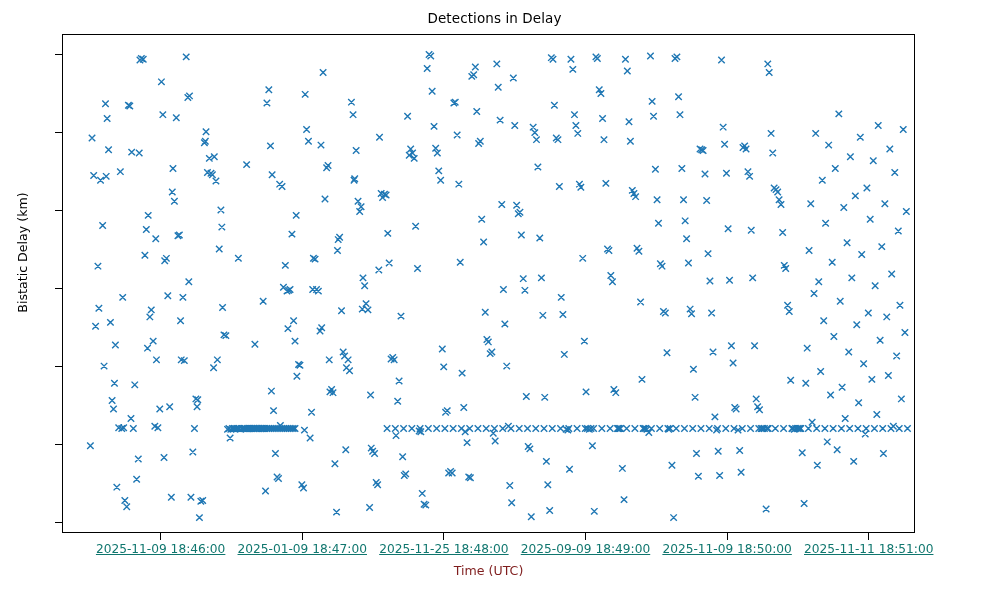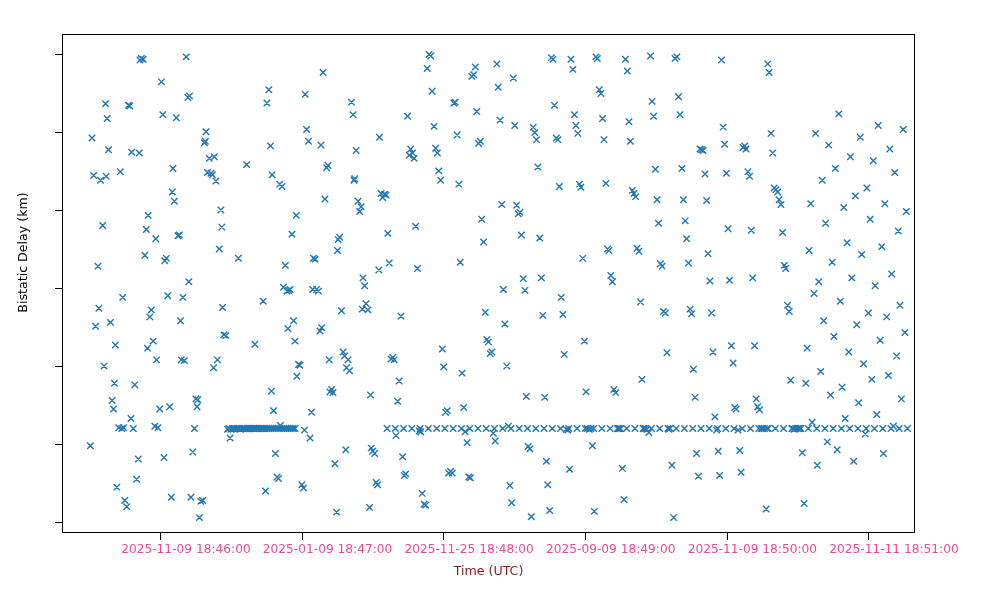--- a/index.html
+++ b/index.html
@@ -96,31 +96,33 @@
     top: 533px;
     width: 1.2px;
     height: 7px;
     background: #000000;
   }
   .xtick-text {
     position: absolute;
     left: -90px;
     top: 542px;
     width: 180px;
-    text-align: right;
+    text-align: center;
     font-size: 12.2px;
-    color: #ec4899;
+    color: #0f766e;
     white-space: nowrap;
+    text-decoration: underline;
   }
 </style>
 </head>
 <body>
 
 <div id="figure">
 
+  <div id="plot-title">Detections in Delay</div>
 
   <div id="axes-frame">
     <div id="scatter-layer">
       <svg id="scatter-svg" width="853" height="499">
           <path d="M25.81,99.86L32.26,106.30M25.81,106.30L32.26,99.86M27.46,137.34L33.91,143.79M27.46,143.79L33.91,137.34M29.35,288.05L35.80,294.50M29.35,294.50L35.80,288.05M32.65,270.09L39.10,276.54M32.65,276.54L39.10,270.09M34.30,142.02L40.75,148.47M34.30,148.47L40.75,142.02M36.43,187.32L42.88,193.77M36.43,193.77L42.88,187.32M37.84,327.88L44.29,334.33M37.84,334.33L44.29,327.88M39.26,65.50L45.71,71.94M39.26,71.94L45.71,65.50M40.91,80.33L47.36,86.78M40.91,86.78L47.36,80.33M42.33,111.57L48.78,118.02M42.33,118.02L48.78,111.57M44.22,284.15L50.67,290.60M44.22,290.60L50.67,284.15M45.87,362.24L52.32,368.69M45.87,368.69L52.32,362.24M47.29,370.83L53.73,377.28M47.29,377.28L53.73,370.83M49.17,306.80L55.62,313.24M49.17,313.24L55.62,306.80M50.59,448.92L57.04,455.37M50.59,455.37L57.04,448.92M52.48,389.57L58.93,396.02M52.48,396.02L58.93,389.57M54.13,133.43L60.58,139.88M54.13,139.88L60.58,133.43M55.55,390.35L61.99,396.80M55.55,396.80L61.99,390.35M57.43,389.57L63.88,396.02M57.43,396.02L63.88,389.57M58.61,462.20L65.06,468.64M58.61,468.64L65.06,462.20M60.50,468.44L66.95,474.89M60.50,474.89L66.95,468.44M62.16,67.06L68.60,73.51M62.16,73.51L68.60,67.06M63.57,67.84L70.02,74.29M63.57,74.29L70.02,67.84M65.46,113.91L71.91,120.36M65.46,120.36L71.91,113.91M67.11,390.35L73.56,396.80M67.11,396.80L73.56,390.35M68.53,346.62L74.98,353.07M68.53,353.07L74.98,346.62M70.42,441.11L76.86,447.56M70.42,447.56L76.86,441.11M72.07,420.81L78.52,427.26M72.07,427.26L78.52,420.81M73.72,21.77L80.17,28.21M73.72,28.21L80.17,21.77M75.14,20.20L81.58,26.65M75.14,26.65L81.58,20.20M77.03,20.98L83.47,27.43M77.03,27.43L83.47,20.98M78.68,216.99L85.13,223.44M78.68,223.44L85.13,216.99M80.09,191.22L86.54,197.67M80.09,197.67L86.54,191.22M81.98,177.17L88.43,183.61M81.98,183.61L88.43,177.17M83.63,278.68L90.08,285.13M83.63,285.13L90.08,278.68M85.05,271.66L91.50,278.10M85.05,278.10L91.50,271.66M86.94,302.89L93.39,309.34M86.94,309.34L93.39,302.89M88.59,388.01L95.04,394.46M88.59,394.46L95.04,388.01M90.24,321.63L96.69,328.08M90.24,328.08L96.69,321.63M91.66,389.57L98.11,396.02M91.66,396.02L98.11,389.57M93.55,370.83L99.99,377.28M93.55,377.28L99.99,370.83M95.20,43.63L101.65,50.08M95.20,50.08L101.65,43.63M96.62,76.43L103.06,82.88M96.62,82.88L103.06,76.43M98.50,222.46L104.95,228.91M98.50,228.91L104.95,222.46M100.16,220.12L106.60,226.56M100.16,226.56L106.60,220.12M101.57,257.60L108.02,264.05M101.57,264.05L108.02,257.60M103.46,368.49L109.91,374.94M103.46,374.94L109.91,368.49M105.11,459.07L111.56,465.52M105.11,465.52L111.56,459.07M106.76,130.31L113.21,136.76M106.76,136.76L113.21,130.31M108.18,163.11L114.63,169.56M108.18,169.56L114.63,163.11M110.07,79.55L116.52,86.00M110.07,86.00L116.52,79.55M111.72,197.47L118.17,203.92M111.72,203.92L118.17,197.47M113.14,196.69L119.59,203.14M113.14,203.14L119.59,196.69M115.03,321.63L121.47,328.08M115.03,328.08L121.47,321.63M116.68,259.16L123.13,265.61M116.68,265.61L123.13,259.16M118.09,322.41L124.54,328.86M118.09,328.86L124.54,322.41M119.98,18.64L126.43,25.09M119.98,25.09L126.43,18.64M121.63,59.25L128.08,65.70M121.63,65.70L128.08,59.25M123.29,57.69L129.73,64.13M123.29,64.13L129.73,57.69M124.70,459.07L131.15,465.52M124.70,465.52L131.15,459.07M126.59,413.78L133.04,420.23M126.59,420.23L133.04,413.78M128.24,390.35L134.69,396.80M128.24,396.80L134.69,390.35M129.66,360.68L136.11,367.13M129.66,367.13L136.11,360.68M131.55,361.46L138.00,367.91M131.55,367.91L138.00,361.46M133.20,479.38L139.65,485.82M133.20,485.82L139.65,479.38M134.62,462.98L141.06,469.43M134.62,469.43L141.06,462.98M136.50,462.20L142.95,468.64M136.50,468.64L142.95,462.20M138.16,104.54L144.60,110.99M138.16,110.99L144.60,104.54M139.81,93.61L146.26,100.06M139.81,100.06L146.26,93.61M141.22,134.22L147.67,140.66M141.22,140.66L147.67,134.22M143.11,120.16L149.56,126.61M143.11,126.61L149.56,120.16M144.76,135.00L151.21,141.44M144.76,141.44L151.21,135.00M146.18,136.56L152.63,143.01M146.18,143.01L152.63,136.56M148.07,118.60L154.52,125.05M148.07,125.05L154.52,118.60M149.72,142.81L156.17,149.25M149.72,149.25L156.17,142.81M151.14,321.63L157.59,328.08M151.14,328.08L157.59,321.63M153.03,210.74L159.47,217.19M153.03,217.19L159.47,210.74M154.68,171.70L161.13,178.15M154.68,178.15L161.13,171.70M156.33,269.31L162.78,275.76M156.33,275.76L162.78,269.31M157.75,296.64L164.19,303.09M157.75,303.09L164.19,296.64M159.63,297.43L166.08,303.87M159.63,303.87L166.08,297.43M161.29,391.13L167.73,397.58M161.29,397.58L167.73,391.13M162.70,390.35L169.15,396.80M162.70,396.80L169.15,390.35M164.59,391.13L171.04,397.58M164.59,397.58L171.04,391.13M166.24,390.35L172.69,396.80M166.24,396.80L172.69,390.35M167.66,390.35L174.11,396.80M167.66,396.80L174.11,390.35M169.55,390.35L176.00,396.80M169.55,396.80L176.00,390.35M171.20,390.35L177.65,396.80M171.20,396.80L177.65,390.35M172.85,390.35L179.30,396.80M172.85,396.80L179.30,390.35M174.27,391.13L180.72,397.58M174.27,397.58L180.72,391.13M176.16,390.35L182.60,396.80M176.16,396.80L182.60,390.35M177.81,390.35L184.26,396.80M177.81,396.80L184.26,390.35M179.22,390.35L185.67,396.80M179.22,396.80L185.67,390.35M181.11,390.35L187.56,396.80M181.11,396.80L187.56,390.35M182.76,390.35L189.21,396.80M182.76,396.80L189.21,390.35M184.18,390.35L190.63,396.80M184.18,396.80L190.63,390.35M186.07,390.35L192.52,396.80M186.07,396.80L192.52,390.35M187.72,390.35L194.17,396.80M187.72,396.80L194.17,390.35M189.37,390.35L195.82,396.80M189.37,396.80L195.82,390.35M190.79,390.35L197.24,396.80M190.79,396.80L197.24,390.35M192.68,390.35L199.13,396.80M192.68,396.80L199.13,390.35M194.33,390.35L200.78,396.80M194.33,396.80L200.78,390.35M195.75,390.35L202.19,396.80M195.75,396.80L202.19,390.35M197.63,390.35L204.08,396.80M197.63,396.80L204.08,390.35M199.29,452.83L205.73,459.27M199.29,459.27L205.73,452.83M200.70,64.71L207.15,71.16M200.70,71.16L207.15,64.71M202.59,51.44L209.04,57.89M202.59,57.89L209.04,51.44M204.24,107.66L210.69,114.11M204.24,114.11L210.69,107.66M205.90,136.56L212.34,143.01M205.90,143.01L212.34,136.56M207.31,372.39L213.76,378.84M207.31,378.84L213.76,372.39M209.20,415.34L215.65,421.79M209.20,421.79L215.65,415.34M210.85,438.77L217.30,445.22M210.85,445.22L217.30,438.77M212.27,440.33L218.72,446.78M212.27,446.78L218.72,440.33M214.16,387.23L220.60,393.68M214.16,393.68L220.60,387.23M215.81,148.27L222.26,154.72M215.81,154.72L222.26,148.27M217.22,249.01L223.67,255.46M217.22,255.46L223.67,249.01M219.11,227.14L225.56,233.59M219.11,233.59L225.56,227.14M220.77,252.91L227.21,259.36M220.77,259.36L227.21,252.91M222.42,252.13L228.87,258.58M222.42,258.58L228.87,252.13M223.83,251.35L230.28,257.80M223.83,257.80L230.28,251.35M225.72,195.91L232.17,202.36M225.72,202.36L232.17,195.91M227.37,282.59L233.82,289.04M227.37,289.04L233.82,282.59M228.79,302.89L235.24,309.34M228.79,309.34L235.24,302.89M230.68,338.03L237.13,344.48M230.68,344.48L237.13,338.03M232.33,326.32L238.78,332.77M232.33,332.77L238.78,326.32M233.75,327.10L240.19,333.55M233.75,333.55L240.19,327.10M235.63,446.58L242.08,453.03M235.63,453.03L242.08,446.58M237.29,449.70L243.74,456.15M237.29,456.15L243.74,449.70M238.94,56.12L245.39,62.57M238.94,62.57L245.39,56.12M240.36,91.27L246.80,97.71M240.36,97.71L246.80,91.27M242.24,102.98L248.69,109.43M242.24,109.43L248.69,102.98M243.90,399.72L250.34,406.17M243.90,406.17L250.34,399.72M245.31,373.95L251.76,380.40M245.31,380.40L251.76,373.95M247.20,220.12L253.65,226.56M247.20,226.56L253.65,220.12M248.85,220.90L255.30,227.34M248.85,227.34L255.30,220.90M250.27,251.35L256.72,257.80M250.27,257.80L256.72,251.35M252.16,252.91L258.60,259.36M252.16,259.36L258.60,252.91M253.81,292.74L260.26,299.19M253.81,299.19L260.26,292.74M255.46,289.62L261.91,296.06M255.46,296.06L261.91,289.62M256.88,34.26L263.33,40.71M256.88,40.71L263.33,34.26M258.77,160.77L265.21,167.21M258.77,167.21L265.21,160.77M260.42,129.53L266.87,135.98M260.42,135.98L266.87,129.53M261.83,127.19L268.28,133.64M261.83,133.64L268.28,127.19M263.72,353.65L270.17,360.10M263.72,360.10L270.17,353.65M265.37,351.31L271.82,357.76M265.37,357.76L271.82,351.31M266.79,354.43L273.24,360.88M266.79,360.88L273.24,354.43M268.68,425.49L275.13,431.94M268.68,431.94L275.13,425.49M270.33,473.91L276.78,480.36M270.33,480.36L276.78,473.91M271.98,201.37L278.43,207.82M271.98,207.82L278.43,201.37M273.40,199.03L279.85,205.48M273.40,205.48L279.85,199.03M275.29,272.44L281.74,278.88M275.29,278.88L281.74,272.44M276.94,313.82L283.39,320.27M276.94,320.27L283.39,313.82M278.36,317.73L284.80,324.18M278.36,324.18L284.80,317.73M280.24,329.44L286.69,335.89M280.24,335.89L286.69,329.44M281.90,321.63L288.34,328.08M281.90,328.08L288.34,321.63M283.31,332.57L289.76,339.01M283.31,339.01L289.76,332.57M285.20,63.93L291.65,70.38M285.20,70.38L291.65,63.93M286.85,76.43L293.30,82.88M286.85,82.88L293.30,76.43M288.50,140.46L294.95,146.91M288.50,146.91L294.95,140.46M289.92,112.35L296.37,118.80M289.92,118.80L296.37,112.35M291.81,163.11L298.26,169.56M291.81,169.56L298.26,163.11M293.46,173.26L299.91,179.71M293.46,179.71L299.91,173.26M294.88,168.58L301.33,175.02M294.88,175.02L301.33,168.58M296.77,239.64L303.21,246.09M296.77,246.09L303.21,239.64M298.42,247.45L304.87,253.90M298.42,253.90L304.87,247.45M299.83,265.41L306.28,271.86M299.83,271.86L306.28,265.41M301.72,271.66L308.17,278.10M301.72,278.10L308.17,271.66M303.37,469.23L309.82,475.67M303.37,475.67L309.82,469.23M305.03,409.88L311.47,416.32M305.03,416.32L311.47,409.88M306.44,413.00L312.89,419.45M306.44,419.45L312.89,413.00M308.33,415.34L314.78,421.79M308.33,421.79L314.78,415.34M309.98,444.24L316.43,450.68M309.98,450.68L316.43,444.24M311.40,446.58L317.85,453.03M311.40,453.03L317.85,446.58M313.29,99.07L319.74,105.52M313.29,105.52L319.74,99.07M314.94,155.30L321.39,161.75M314.94,161.75L321.39,155.30M316.36,159.20L322.80,165.65M316.36,165.65L322.80,159.20M318.24,156.08L324.69,162.53M318.24,162.53L324.69,156.08M319.90,156.86L326.34,163.31M319.90,163.31L326.34,156.86M321.55,195.13L328.00,201.57M321.55,201.57L328.00,195.13M322.96,224.80L329.41,231.25M322.96,231.25L329.41,224.80M324.85,320.85L331.30,327.30M324.85,327.30L331.30,320.85M326.51,319.29L332.95,325.74M326.51,325.74L332.95,319.29M327.92,321.63L334.37,328.08M327.92,328.08L334.37,321.63M329.81,397.38L336.26,403.83M329.81,403.83L336.26,397.38M331.46,363.02L337.91,369.47M331.46,369.47L337.91,363.02M332.88,342.72L339.33,349.17M332.88,349.17L339.33,342.72M334.77,277.90L341.21,284.35M334.77,284.35L341.21,277.90M336.42,418.47L342.87,424.91M336.42,424.91L342.87,418.47M338.07,437.21L344.52,443.66M338.07,443.66L344.52,437.21M339.49,435.65L345.93,442.09M339.49,442.09L345.93,435.65M341.37,77.99L347.82,84.44M341.37,84.44L347.82,77.99M343.03,117.04L349.47,123.48M343.03,123.48L349.47,117.04M344.44,110.79L350.89,117.24M344.44,117.24L350.89,110.79M346.33,114.69L352.78,121.14M346.33,121.14L352.78,114.69M347.98,120.16L354.43,126.61M347.98,126.61L354.43,120.16M349.40,188.10L355.85,194.55M349.40,194.55L355.85,188.10M351.29,230.27L357.74,236.72M351.29,236.72L357.74,230.27M352.94,392.70L359.39,399.14M352.94,399.14L359.39,392.70M354.59,393.48L361.04,399.93M354.59,399.93L361.04,393.48M356.01,455.17L362.46,461.62M356.01,461.62L362.46,455.17M357.90,466.10L364.34,472.55M357.90,472.55L364.34,466.10M359.55,466.88L366.00,473.33M359.55,473.33L366.00,466.88M360.96,30.36L367.41,36.80M360.96,36.80L367.41,30.36M362.85,16.30L369.30,22.75M362.85,22.75L369.30,16.30M364.51,17.86L370.95,24.31M364.51,24.31L370.95,17.86M365.92,53.00L372.37,59.45M365.92,59.45L372.37,53.00M367.81,88.14L374.26,94.59M367.81,94.59L374.26,88.14M369.46,110.01L375.91,116.46M369.46,116.46L375.91,110.01M371.11,114.69L377.56,121.14M371.11,121.14L377.56,114.69M372.53,132.65L378.98,139.10M372.53,139.10L378.98,132.65M374.42,142.02L380.87,148.47M374.42,148.47L380.87,142.02M376.07,310.70L382.52,317.15M376.07,317.15L382.52,310.70M377.49,328.66L383.93,335.11M377.49,335.11L383.93,328.66M379.38,373.95L385.82,380.40M379.38,380.40L385.82,373.95M381.03,372.39L387.48,378.84M381.03,378.84L387.48,372.39M382.44,434.87L388.89,441.31M382.44,441.31L388.89,434.87M384.33,433.30L390.78,439.75M384.33,439.75L390.78,433.30M385.98,434.87L392.43,441.31M385.98,441.31L392.43,434.87M387.64,64.71L394.08,71.16M387.64,71.16L394.08,64.71M389.05,63.93L395.50,70.38M389.05,70.38L395.50,63.93M390.94,96.73L397.39,103.18M390.94,103.18L397.39,96.73M392.59,145.93L399.04,152.38M392.59,152.38L399.04,145.93M394.01,224.02L400.46,230.47M394.01,230.47L400.46,224.02M395.90,334.91L402.34,341.36M395.90,341.36L402.34,334.91M397.55,369.27L404.00,375.72M397.55,375.72L404.00,369.27M398.97,393.48L405.41,399.93M398.97,399.93L405.41,393.48M400.85,404.41L407.30,410.86M400.85,410.86L407.30,404.41M402.51,438.77L408.95,445.22M402.51,445.22L408.95,438.77M404.16,439.55L410.61,446.00M404.16,446.00L410.61,439.55M405.57,38.16L412.02,44.61M405.57,44.61L412.02,38.16M407.46,36.60L413.91,43.05M407.46,43.05L413.91,36.60M409.11,28.79L415.56,35.24M409.11,35.24L415.56,28.79M410.53,73.30L416.98,79.75M410.53,79.75L416.98,73.30M412.42,105.32L418.87,111.77M412.42,111.77L418.87,105.32M414.07,102.98L420.52,109.43M414.07,109.43L420.52,102.98M415.49,181.07L421.94,187.52M415.49,187.52L421.94,181.07M417.38,203.72L423.82,210.16M417.38,210.16L423.82,203.72M419.03,274.00L425.48,280.45M419.03,280.45L425.48,274.00M420.68,301.33L427.13,307.78M420.68,307.78L427.13,301.33M422.10,303.67L428.54,310.12M422.10,310.12L428.54,303.67M423.98,315.39L430.43,321.83M423.98,321.83L430.43,315.39M425.64,313.82L432.08,320.27M425.64,320.27L432.08,313.82M427.05,395.04L433.50,401.49M427.05,401.49L433.50,395.04M428.94,402.85L435.39,409.30M428.94,409.30L435.39,402.85M430.59,25.67L437.04,32.12M430.59,32.12L437.04,25.67M432.01,49.10L438.46,55.54M432.01,55.54L438.46,49.10M433.90,81.89L440.35,88.34M433.90,88.34L440.35,81.89M435.55,166.23L442.00,172.68M435.55,172.68L442.00,166.23M437.20,251.35L443.65,257.80M437.20,257.80L443.65,251.35M438.62,285.71L445.07,292.16M438.62,292.16L445.07,285.71M440.51,327.88L446.95,334.33M440.51,334.33L446.95,327.88M442.16,388.01L448.61,394.46M442.16,394.46L448.61,388.01M443.57,447.36L450.02,453.81M443.57,453.81L450.02,447.36M445.46,464.54L451.91,470.99M445.46,470.99L451.91,464.54M447.11,39.73L453.56,46.17M447.11,46.17L453.56,39.73M448.53,87.36L454.98,93.81M448.53,93.81L454.98,87.36M450.42,167.01L456.87,173.46M450.42,173.46L456.87,167.01M452.07,175.60L458.52,182.05M452.07,182.05L458.52,175.60M453.72,174.04L460.17,180.49M453.72,180.49L460.17,174.04M455.14,196.69L461.59,203.14M455.14,203.14L461.59,196.69M457.03,240.42L463.48,246.87M457.03,246.87L463.48,240.42M458.68,252.13L465.13,258.58M458.68,258.58L465.13,252.13M460.10,358.34L466.54,364.78M460.10,364.78L466.54,358.34M461.98,408.31L468.43,414.76M461.98,414.76L468.43,408.31M463.64,410.66L470.08,417.11M463.64,417.11L470.08,410.66M465.05,478.60L471.50,485.04M465.05,485.04L471.50,478.60M466.94,88.92L473.39,95.37M466.94,95.37L473.39,88.92M468.59,94.39L475.04,100.84M468.59,100.84L475.04,94.39M470.25,101.42L476.69,107.87M470.25,107.87L476.69,101.42M471.66,128.75L478.11,135.20M471.66,135.20L478.11,128.75M473.55,199.81L480.00,206.26M473.55,206.26L480.00,199.81M475.20,239.64L481.65,246.09M475.20,246.09L481.65,239.64M476.62,277.12L483.07,283.57M476.62,283.57L483.07,277.12M478.51,359.12L484.95,365.57M478.51,365.57L484.95,359.12M480.16,423.15L486.61,429.60M480.16,429.60L486.61,423.15M481.57,446.58L488.02,453.03M481.57,453.03L488.02,446.58M483.46,472.35L489.91,478.80M483.46,478.80L489.91,472.35M485.11,19.42L491.56,25.87M485.11,25.87L491.56,19.42M486.77,20.98L493.22,27.43M486.77,27.43L493.22,20.98M488.18,67.06L494.63,73.51M488.18,73.51L494.63,67.06M490.07,99.86L496.52,106.30M490.07,106.30L496.52,99.86M491.72,101.42L498.17,107.87M491.72,107.87L498.17,101.42M493.14,148.27L499.59,154.72M493.14,154.72L499.59,148.27M495.03,259.16L501.48,265.61M495.03,265.61L501.48,259.16M496.68,276.34L503.13,282.79M496.68,282.79L503.13,276.34M498.10,316.17L504.54,322.62M498.10,322.62L504.54,316.17M499.98,391.13L506.43,397.58M499.98,397.58L506.43,391.13M501.64,391.92L508.08,398.36M501.64,398.36L508.08,391.92M503.29,430.96L509.74,437.41M503.29,437.41L509.74,430.96M504.71,20.98L511.15,27.43M504.71,27.43L511.15,20.98M506.59,31.14L513.04,37.58M506.59,37.58L513.04,31.14M508.25,76.43L514.69,82.88M508.25,82.88L514.69,76.43M509.66,87.36L516.11,93.81M509.66,93.81L516.11,87.36M511.55,95.17L518.00,101.62M511.55,101.62L518.00,95.17M513.20,145.93L519.65,152.38M513.20,152.38L519.65,145.93M514.62,149.05L521.07,155.50M514.62,155.50L521.07,149.05M516.51,220.12L522.95,226.56M516.51,226.56L522.95,220.12M518.16,302.89L524.61,309.34M518.16,309.34L524.61,302.89M519.81,353.65L526.26,360.10M519.81,360.10L526.26,353.65M521.23,390.35L527.68,396.80M521.23,396.80L527.68,390.35M523.12,391.13L529.56,397.58M523.12,397.58L529.56,391.13M524.77,390.35L531.22,396.80M524.77,396.80L531.22,390.35M526.18,407.53L532.63,413.98M526.18,413.98L532.63,407.53M528.07,473.13L534.52,479.58M528.07,479.58L534.52,473.13M529.72,18.64L536.17,25.09M529.72,25.09L536.17,18.64M531.14,20.20L537.59,26.65M531.14,26.65L537.59,20.20M533.03,51.44L539.48,57.89M533.03,57.89L539.48,51.44M534.68,55.34L541.13,61.79M534.68,61.79L541.13,55.34M536.33,80.33L542.78,86.78M536.33,86.78L542.78,80.33M537.75,101.42L544.20,107.87M537.75,107.87L544.20,101.42M539.64,145.15L546.09,151.60M539.64,151.60L546.09,145.15M541.29,210.74L547.74,217.19M541.29,217.19L547.74,210.74M542.71,212.31L549.15,218.75M542.71,218.75L549.15,212.31M544.59,237.30L551.04,243.74M544.59,243.74L551.04,237.30M546.25,243.54L552.69,249.99M546.25,249.99L552.69,243.54M547.66,351.31L554.11,357.76M547.66,357.76L554.11,351.31M549.55,354.43L556.00,360.88M549.55,360.88L556.00,354.43M551.20,390.35L557.65,396.80M551.20,396.80L557.65,390.35M552.85,390.35L559.30,396.80M552.85,396.80L559.30,390.35M554.27,390.35L560.72,396.80M554.27,396.80L560.72,390.35M556.16,430.18L562.61,436.63M556.16,436.63L562.61,430.18M557.81,461.42L564.26,467.86M557.81,467.86L564.26,461.42M559.23,20.98L565.68,27.43M559.23,27.43L565.68,20.98M561.12,32.70L567.56,39.15M561.12,39.15L567.56,32.70M562.77,83.46L569.22,89.90M562.77,89.90L569.22,83.46M564.18,102.98L570.63,109.43M564.18,109.43L570.63,102.98M566.07,152.18L572.52,158.62M566.07,158.62L572.52,152.18M567.72,155.30L574.17,161.75M567.72,161.75L574.17,155.30M569.38,158.42L575.82,164.87M569.38,164.87L575.82,158.42M570.79,209.96L577.24,216.41M570.79,216.41L577.24,209.96M572.68,213.09L579.13,219.54M572.68,219.54L579.13,213.09M574.33,263.85L580.78,270.29M574.33,270.29L580.78,263.85M575.75,341.16L582.20,347.60M575.75,347.60L582.20,341.16M577.64,390.35L584.09,396.80M577.64,396.80L584.09,390.35M579.29,390.35L585.74,396.80M579.29,396.80L585.74,390.35M580.71,391.13L587.15,397.58M580.71,397.58L587.15,391.13M582.59,394.26L589.04,400.71M582.59,400.71L589.04,394.26M584.25,17.86L590.69,24.31M584.25,24.31L590.69,17.86M585.90,63.15L592.35,69.60M585.90,69.60L592.35,63.15M587.31,77.99L593.76,84.44M587.31,84.44L593.76,77.99M589.20,131.09L595.65,137.54M589.20,137.54L595.65,131.09M590.85,161.55L597.30,168.00M590.85,168.00L597.30,161.55M592.27,184.97L598.72,191.42M592.27,191.42L598.72,184.97M594.16,225.58L600.61,232.03M594.16,232.03L600.61,225.58M595.81,227.92L602.26,234.37M595.81,234.37L602.26,227.92M597.23,273.22L603.68,279.67M597.23,279.67L603.68,273.22M599.12,274.78L605.56,281.23M599.12,281.23L605.56,274.78M600.77,314.61L607.22,321.05M600.77,321.05L607.22,314.61M602.42,391.13L608.87,397.58M602.42,397.58L608.87,391.13M603.84,390.35L610.28,396.80M603.84,396.80L610.28,390.35M605.72,427.06L612.17,433.50M605.72,433.50L612.17,427.06M607.38,479.38L613.82,485.82M607.38,485.82L613.82,479.38M608.79,20.20L615.24,26.65M608.79,26.65L615.24,20.20M610.68,18.64L617.13,25.09M610.68,25.09L617.13,18.64M612.33,58.47L618.78,64.92M612.33,64.92L618.78,58.47M613.75,76.43L620.20,82.88M613.75,82.88L620.20,76.43M615.64,130.31L622.09,136.76M615.64,136.76L622.09,130.31M617.29,161.55L623.74,168.00M617.29,168.00L623.74,161.55M618.94,182.63L625.39,189.08M618.94,189.08L625.39,182.63M620.36,200.59L626.81,207.04M620.36,207.04L626.81,200.59M622.25,224.80L628.69,231.25M622.25,231.25L628.69,224.80M623.90,270.87L630.35,277.32M623.90,277.32L630.35,270.87M625.31,275.56L631.76,282.01M625.31,282.01L631.76,275.56M627.20,331.00L633.65,337.45M627.20,337.45L633.65,331.00M628.86,359.12L635.30,365.57M628.86,365.57L635.30,359.12M630.27,415.34L636.72,421.79M630.27,421.79L636.72,415.34M632.16,437.99L638.61,444.44M632.16,444.44L638.61,437.99M633.81,110.79L640.26,117.24M633.81,117.24L640.26,110.79M635.46,111.57L641.91,118.02M635.46,118.02L641.91,111.57M636.88,112.35L643.33,118.80M636.88,118.80L643.33,112.35M638.77,135.78L645.22,142.23M638.77,142.23L645.22,135.78M640.42,162.33L646.87,168.78M640.42,168.78L646.87,162.33M641.84,215.43L648.28,221.88M641.84,221.88L648.28,215.43M643.72,242.76L650.17,249.21M643.72,249.21L650.17,242.76M645.38,274.78L651.82,281.23M645.38,281.23L651.82,274.78M646.79,313.82L653.24,320.27M646.79,320.27L653.24,313.82M648.68,378.64L655.13,385.09M648.68,385.09L655.13,378.64M650.33,391.92L656.78,398.36M650.33,398.36L656.78,391.92M651.99,413.00L658.43,419.45M651.99,419.45L658.43,413.00M653.40,437.21L659.85,443.66M653.40,443.66L659.85,437.21M655.29,21.77L661.74,28.21M655.29,28.21L661.74,21.77M656.94,88.92L663.39,95.37M656.94,95.37L663.39,88.92M658.36,106.10L664.81,112.55M658.36,112.55L664.81,106.10M660.25,135.00L666.69,141.44M660.25,141.44L666.69,135.00M661.90,190.44L668.35,196.89M661.90,196.89L668.35,190.44M663.32,241.98L669.76,248.43M663.32,248.43L669.76,241.98M665.20,307.58L671.65,314.03M665.20,314.03L671.65,307.58M666.86,324.76L673.30,331.21M666.86,331.21L673.30,324.76M668.51,369.27L674.96,375.72M668.51,375.72L674.96,369.27M669.92,370.83L676.37,377.28M669.92,377.28L676.37,370.83M671.81,391.92L678.26,398.36M671.81,398.36L678.26,391.92M673.46,412.22L679.91,418.67M673.46,418.67L679.91,412.22M674.88,434.08L681.33,440.53M674.88,440.53L681.33,434.08M676.77,109.23L683.22,115.67M676.77,115.67L683.22,109.23M678.42,107.66L684.87,114.11M678.42,114.11L684.87,107.66M679.84,110.79L686.28,117.24M679.84,117.24L686.28,110.79M681.73,133.43L688.17,139.88M681.73,139.88L688.17,133.43M683.38,138.12L689.83,144.57M683.38,144.57L689.83,138.12M685.03,192.00L691.48,198.45M685.03,198.45L691.48,192.00M686.45,239.64L692.89,246.09M686.45,246.09L692.89,239.64M688.33,307.58L694.78,314.03M688.33,314.03L694.78,307.58M689.99,360.68L696.43,367.13M689.99,367.13L696.43,360.68M691.40,368.49L697.85,374.94M691.40,374.94L697.85,368.49M693.29,371.61L699.74,378.06M693.29,378.06L699.74,371.61M694.94,390.35L701.39,396.80M694.94,396.80L701.39,390.35M696.36,390.35L702.81,396.80M696.36,396.80L702.81,390.35M698.25,390.35L704.69,396.80M698.25,396.80L704.69,390.35M699.90,470.79L706.35,477.23M699.90,477.23L706.35,470.79M701.55,25.67L708.00,32.12M701.55,32.12L708.00,25.67M702.97,34.26L709.42,40.71M702.97,40.71L709.42,34.26M704.86,95.17L711.30,101.62M704.86,101.62L711.30,95.17M706.51,114.69L712.96,121.14M706.51,121.14L712.96,114.69M707.92,149.83L714.37,156.28M707.92,156.28L714.37,149.83M709.81,151.40L716.26,157.84M709.81,157.84L716.26,151.40M711.46,153.74L717.91,160.19M711.46,160.19L717.91,153.74M712.88,161.55L719.33,168.00M712.88,168.00L719.33,161.55M714.77,166.23L721.22,172.68M714.77,172.68L721.22,166.23M716.42,194.35L722.87,200.79M716.42,200.79L722.87,194.35M718.07,227.14L724.52,233.59M718.07,233.59L724.52,227.14M719.49,230.27L725.94,236.72M719.49,236.72L725.94,230.27M721.38,266.97L727.83,273.42M721.38,273.42L727.83,266.97M723.03,273.22L729.48,279.67M723.03,279.67L729.48,273.22M724.45,341.94L730.89,348.39M724.45,348.39L730.89,341.94M726.33,390.35L732.78,396.80M726.33,396.80L732.78,390.35M727.99,391.13L734.43,397.58M727.99,397.58L734.43,391.13M729.40,390.35L735.85,396.80M729.40,396.80L735.85,390.35M731.29,390.35L737.74,396.80M731.29,396.80L737.74,390.35M732.94,390.35L739.39,396.80M732.94,396.80L739.39,390.35M734.60,390.35L741.04,396.80M734.60,396.80L741.04,390.35M736.01,414.56L742.46,421.01M736.01,421.01L742.46,414.56M737.90,465.32L744.35,471.77M737.90,471.77L744.35,465.32M739.55,345.06L746.00,351.51M739.55,351.51L746.00,345.06M740.97,309.92L747.42,316.37M740.97,316.37L747.42,309.92M742.86,212.31L749.30,218.75M742.86,218.75L749.30,212.31M744.51,165.45L750.96,171.90M744.51,171.90L750.96,165.45M745.92,384.11L752.37,390.55M745.92,390.55L752.37,384.11M747.81,255.26L754.26,261.70M747.81,261.70L754.26,255.26M749.46,95.17L755.91,101.62M749.46,101.62L755.91,95.17M751.12,427.06L757.56,433.50M751.12,433.50L757.56,427.06M752.53,243.54L758.98,249.99M752.53,249.99L758.98,243.54M754.42,333.35L760.87,339.80M754.42,339.80L760.87,333.35M756.07,142.02L762.52,148.47M756.07,148.47L762.52,142.02M757.49,282.59L763.94,289.04M757.49,289.04L763.94,282.59M759.38,184.97L765.83,191.42M759.38,191.42L765.83,184.97M761.03,403.63L767.48,410.08M761.03,410.08L767.48,403.63M762.45,106.88L768.89,113.33M762.45,113.33L768.89,106.88M764.33,356.77L770.78,363.22M764.33,363.22L770.78,356.77M765.99,224.02L772.43,230.47M765.99,230.47L772.43,224.02M767.64,298.21L774.09,304.65M767.64,304.65L774.09,298.21M769.05,130.31L775.50,136.76M769.05,136.76L775.50,130.31M770.94,411.44L777.39,417.89M770.94,417.89L777.39,411.44M772.60,75.65L779.04,82.10M772.60,82.10L779.04,75.65M774.01,263.07L780.46,269.51M774.01,269.51L780.46,263.07M775.90,348.97L782.35,355.41M775.90,355.41L782.35,348.97M777.55,169.36L784.00,175.80M777.55,175.80L784.00,169.36M778.97,380.20L785.42,386.65M778.97,386.65L785.42,380.20M780.86,204.50L787.30,210.95M780.86,210.95L787.30,204.50M782.51,313.82L788.96,320.27M782.51,320.27L788.96,313.82M784.16,118.60L790.61,125.05M784.16,125.05L790.61,118.60M785.58,239.64L792.02,246.09M785.58,246.09L792.02,239.64M787.46,423.15L793.91,429.60M787.46,429.60L793.91,423.15M789.12,157.64L795.57,164.09M789.12,164.09L795.57,157.64M790.53,286.49L796.98,292.94M790.53,292.94L796.98,286.49M792.42,364.58L798.87,371.03M792.42,371.03L798.87,364.58M794.07,99.07L800.52,105.52M794.07,105.52L800.52,99.07M795.49,216.21L801.94,222.66M795.49,222.66L801.94,216.21M797.38,325.54L803.83,331.99M797.38,331.99L803.83,325.54M799.03,395.82L805.48,402.27M799.03,402.27L805.48,395.82M800.68,149.83L807.13,156.28M800.68,156.28L807.13,149.83M802.10,274.78L808.55,281.23M802.10,281.23L808.55,274.78M803.99,181.07L810.43,187.52M803.99,187.52L810.43,181.07M805.64,341.16L812.09,347.60M805.64,347.60L812.09,341.16M807.06,122.50L813.50,128.95M807.06,128.95L813.50,122.50M808.94,247.45L815.39,253.90M808.94,253.90L815.39,247.45M810.60,376.30L817.04,382.75M810.60,382.75L817.04,376.30M812.01,87.36L818.46,93.81M812.01,93.81L818.46,87.36M813.90,302.11L820.35,308.56M813.90,308.56L820.35,302.11M815.55,208.40L822.00,214.85M815.55,214.85L822.00,208.40M817.20,415.34L823.65,421.79M817.20,421.79L823.65,415.34M818.62,165.45L825.07,171.90M818.62,171.90L825.07,165.45M820.51,278.68L826.96,285.13M820.51,285.13L826.96,278.68M822.16,337.25L828.61,343.70M822.16,343.70L828.61,337.25M823.58,110.79L830.03,117.24M823.58,117.24L830.03,110.79M825.47,235.73L831.91,242.18M825.47,242.18L831.91,235.73M827.12,388.01L833.57,394.46M827.12,394.46L833.57,388.01M828.53,134.22L834.98,140.66M828.53,140.66L834.98,134.22M830.42,317.73L836.87,324.18M830.42,324.18L836.87,317.73M832.07,192.78L838.52,199.23M832.07,199.23L838.52,192.78M833.73,266.97L840.17,273.42M833.73,273.42L840.17,266.97M835.14,360.68L841.59,367.13M835.14,367.13L841.59,360.68M837.03,91.27L843.48,97.71M837.03,97.71L843.48,91.27M838.68,294.30L845.13,300.75M838.68,300.75L845.13,294.30M840.10,173.26L846.55,179.71M840.10,179.71L846.55,173.26M24.16,407.53L30.60,413.98M24.16,413.98L30.60,407.53M31.71,227.92L38.16,234.37M31.71,234.37L38.16,227.92M39.97,138.12L46.42,144.57M39.97,144.57L46.42,138.12M48.23,345.06L54.68,351.51M48.23,351.51L54.68,345.06M56.49,259.16L62.94,265.61M56.49,265.61L62.94,259.16M64.75,380.20L71.20,386.65M64.75,386.65L71.20,380.20M73.01,114.69L79.46,121.14M73.01,121.14L79.46,114.69M81.27,309.92L87.72,316.37M81.27,316.37L87.72,309.92M89.53,200.59L95.98,207.04M89.53,207.04L95.98,200.59M97.80,419.25L104.24,425.70M97.80,425.70L104.24,419.25M106.06,153.74L112.50,160.19M106.06,160.19L112.50,153.74M114.32,282.59L120.77,289.04M114.32,289.04L120.77,282.59M122.58,243.54L129.03,249.99M122.58,249.99L129.03,243.54M130.84,368.49L137.29,374.94M130.84,374.94L137.29,368.49M139.10,102.98L145.55,109.43M139.10,109.43L145.55,102.98M147.36,329.44L153.81,335.89M147.36,335.89L153.81,329.44M155.62,188.88L162.07,195.33M155.62,195.33L162.07,188.88M163.88,399.72L170.33,406.17M163.88,406.17L170.33,399.72M172.14,220.12L178.59,226.56M172.14,226.56L178.59,220.12M180.40,126.41L186.85,132.85M180.40,132.85L186.85,126.41M188.67,306.02L195.11,312.46M188.67,312.46L195.11,306.02M196.93,263.07L203.37,269.51M196.93,269.51L203.37,263.07M205.19,352.87L211.64,359.32M205.19,359.32L211.64,352.87M213.45,145.93L219.90,152.38M213.45,152.38L219.90,145.93M221.71,290.40L228.16,296.85M221.71,296.85L228.16,290.40M229.97,177.17L236.42,183.61M229.97,183.61L236.42,177.17M238.23,391.92L244.68,398.36M238.23,398.36L244.68,391.92M246.49,251.35L252.94,257.80M246.49,257.80L252.94,251.35M254.75,106.88L261.20,113.33M254.75,113.33L261.20,106.88M263.01,321.63L269.46,328.08M263.01,328.08L269.46,321.63M271.27,212.31L277.72,218.75M271.27,218.75L277.72,212.31M279.54,411.44L285.98,417.89M279.54,417.89L285.98,411.44M287.80,142.02L294.24,148.47M287.80,148.47L294.24,142.02M296.06,270.87L302.51,277.32M296.06,277.32L302.51,270.87M304.32,356.77L310.77,363.22M304.32,363.22L310.77,356.77M312.58,231.83L319.03,238.28M312.58,238.28L319.03,231.83M320.84,390.35L327.29,396.80M320.84,396.80L327.29,390.35M329.10,390.35L335.55,396.80M329.10,396.80L335.55,390.35M337.36,390.35L343.81,396.80M337.36,396.80L343.81,390.35M345.62,390.35L352.07,396.80M345.62,396.80L352.07,390.35M353.88,390.35L360.33,396.80M353.88,396.80L360.33,390.35M362.15,390.35L368.59,396.80M362.15,396.80L368.59,390.35M370.41,390.35L376.85,396.80M370.41,396.80L376.85,390.35M378.67,390.35L385.11,396.80M378.67,396.80L385.11,390.35M386.93,390.35L393.38,396.80M386.93,396.80L393.38,390.35M395.19,390.35L401.64,396.80M395.19,396.80L401.64,390.35M403.45,390.35L409.90,396.80M403.45,396.80L409.90,390.35M411.71,390.35L418.16,396.80M411.71,396.80L418.16,390.35M419.97,390.35L426.42,396.80M419.97,396.80L426.42,390.35M428.23,390.35L434.68,396.80M428.23,396.80L434.68,390.35M436.49,390.35L442.94,396.80M436.49,396.80L442.94,390.35M444.75,390.35L451.20,396.80M444.75,396.80L451.20,390.35M453.02,390.35L459.46,396.80M453.02,396.80L459.46,390.35M461.28,390.35L467.72,396.80M461.28,396.80L467.72,390.35M469.54,390.35L475.99,396.80M469.54,396.80L475.99,390.35M477.80,390.35L484.25,396.80M477.80,396.80L484.25,390.35M486.06,390.35L492.51,396.80M486.06,396.80L492.51,390.35M494.32,390.35L500.77,396.80M494.32,396.80L500.77,390.35M502.58,390.35L509.03,396.80M502.58,396.80L509.03,390.35M510.84,390.35L517.29,396.80M510.84,396.80L517.29,390.35M519.10,390.35L525.55,396.80M519.10,396.80L525.55,390.35M527.36,390.35L533.81,396.80M527.36,396.80L533.81,390.35M535.62,390.35L542.07,396.80M535.62,396.80L542.07,390.35M543.89,390.35L550.33,396.80M543.89,396.80L550.33,390.35M552.15,390.35L558.59,396.80M552.15,396.80L558.59,390.35M560.41,390.35L566.86,396.80M560.41,396.80L566.86,390.35M568.67,390.35L575.12,396.80M568.67,396.80L575.12,390.35M576.93,390.35L583.38,396.80M576.93,396.80L583.38,390.35M585.19,390.35L591.64,396.80M585.19,396.80L591.64,390.35M593.45,390.35L599.90,396.80M593.45,396.80L599.90,390.35M601.71,390.35L608.16,396.80M601.71,396.80L608.16,390.35M609.97,390.35L616.42,396.80M609.97,396.80L616.42,390.35M618.23,390.35L624.68,396.80M618.23,396.80L624.68,390.35M626.49,390.35L632.94,396.80M626.49,396.80L632.94,390.35M634.76,390.35L641.20,396.80M634.76,396.80L641.20,390.35M643.02,390.35L649.46,396.80M643.02,396.80L649.46,390.35M651.28,390.35L657.73,396.80M651.28,396.80L657.73,390.35M659.54,390.35L665.99,396.80M659.54,396.80L665.99,390.35M667.80,390.35L674.25,396.80M667.80,396.80L674.25,390.35M676.06,390.35L682.51,396.80M676.06,396.80L682.51,390.35M684.32,390.35L690.77,396.80M684.32,396.80L690.77,390.35M692.58,390.35L699.03,396.80M692.58,396.80L699.03,390.35M700.84,390.35L707.29,396.80M700.84,396.80L707.29,390.35M709.10,390.35L715.55,396.80M709.10,396.80L715.55,390.35M717.37,390.35L723.81,396.80M717.37,396.80L723.81,390.35M725.63,390.35L732.07,396.80M725.63,396.80L732.07,390.35M733.89,390.35L740.33,396.80M733.89,396.80L740.33,390.35M742.15,390.35L748.60,396.80M742.15,396.80L748.60,390.35M750.41,390.35L756.86,396.80M750.41,396.80L756.86,390.35M758.67,390.35L765.12,396.80M758.67,396.80L765.12,390.35M766.93,390.35L773.38,396.80M766.93,396.80L773.38,390.35M775.19,390.35L781.64,396.80M775.19,396.80L781.64,390.35M783.45,390.35L789.90,396.80M783.45,396.80L789.90,390.35M791.71,390.35L798.16,396.80M791.71,396.80L798.16,390.35M799.97,390.35L806.42,396.80M799.97,396.80L806.42,390.35M808.24,390.35L814.68,396.80M808.24,396.80L814.68,390.35M816.50,390.35L822.94,396.80M816.50,396.80L822.94,390.35M824.76,390.35L831.21,396.80M824.76,396.80L831.21,390.35M833.02,390.35L839.47,396.80M833.02,396.80L839.47,390.35M841.28,390.35L847.73,396.80M841.28,396.80L847.73,390.35M181.58,390.35L188.03,396.80M181.58,396.80L188.03,390.35M183.47,390.35L189.92,396.80M183.47,396.80L189.92,390.35M185.36,390.35L191.81,396.80M185.36,396.80L191.81,390.35M187.25,390.35L193.70,396.80M187.25,396.80L193.70,390.35M189.14,390.35L195.59,396.80M189.14,396.80L195.59,390.35M191.03,390.35L197.47,396.80M191.03,396.80L197.47,390.35M192.91,390.35L199.36,396.80M192.91,396.80L199.36,390.35M194.80,390.35L201.25,396.80M194.80,396.80L201.25,390.35M196.69,390.35L203.14,396.80M196.69,396.80L203.14,390.35M198.58,390.35L205.03,396.80M198.58,396.80L205.03,390.35M200.47,390.35L206.91,396.80M200.47,396.80L206.91,390.35M202.36,390.35L208.80,396.80M202.36,396.80L208.80,390.35M204.24,390.35L210.69,396.80M204.24,396.80L210.69,390.35M206.13,390.35L212.58,396.80M206.13,396.80L212.58,390.35M208.02,390.35L214.47,396.80M208.02,396.80L214.47,390.35M209.91,390.35L216.36,396.80M209.91,396.80L216.36,390.35M211.80,390.35L218.24,396.80M211.80,396.80L218.24,390.35M213.68,390.35L220.13,396.80M213.68,396.80L220.13,390.35M215.57,390.35L222.02,396.80M215.57,396.80L222.02,390.35M217.46,390.35L223.91,396.80M217.46,396.80L223.91,390.35M219.35,390.35L225.80,396.80M219.35,396.80L225.80,390.35M221.24,390.35L227.69,396.80M221.24,396.80L227.69,390.35M223.13,390.35L229.57,396.80M223.13,396.80L229.57,390.35M225.01,390.35L231.46,396.80M225.01,396.80L231.46,390.35M226.90,390.35L233.35,396.80M226.90,396.80L233.35,390.35M228.79,390.35L235.24,396.80M228.79,396.80L235.24,390.35M702.02,390.35L708.47,396.80M702.02,396.80L708.47,390.35" stroke="#1f77b4" stroke-width="1.4" fill="none" stroke-linecap="butt"></path>
         </svg>
     </div>
   </div>
 
   <div id="y-ticks">

